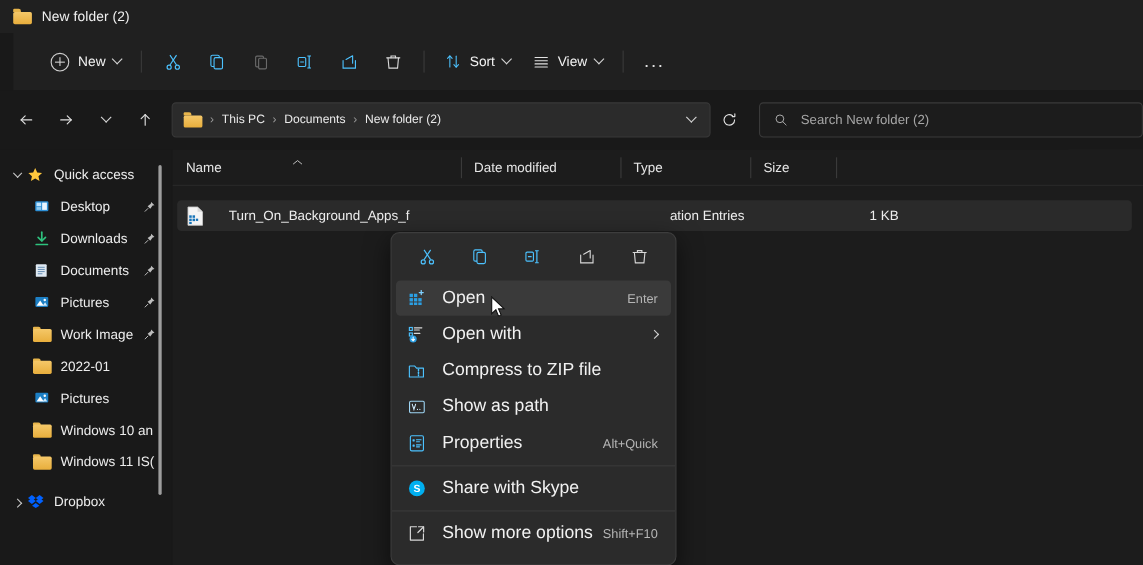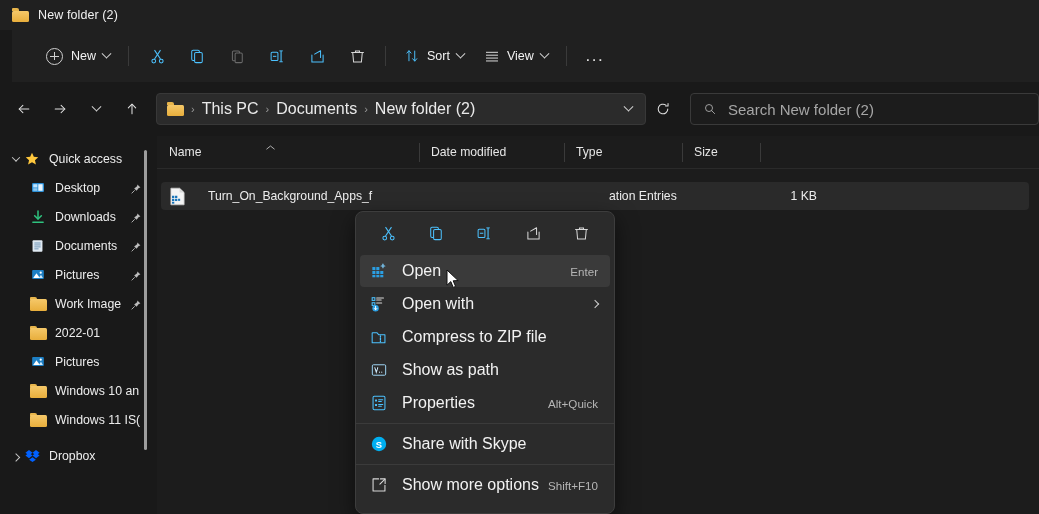--- a/index.html
+++ b/index.html
@@ -82,34 +82,34 @@
     border-radius: 4px; margin-left: 4px; cursor: default; color: #dcdcdc;
   }
   .nav-btn:first-child { margin-left: 8px; }
 
   .addressbar {
     margin-left: 8px; height: 32px; width: 490px;
     background: #2b2b2b; border: 1px solid #383838; border-radius: 4px;
     display: flex; align-items: center; padding: 0 6px 0 10px;
   }
   .crumbs { display: flex; align-items: center; flex: 1 1 auto; overflow: hidden; }
-  .crumb { font-size: 16px; color: #eaeaea; padding: 3px 4px; border-radius: 3px; white-space: nowrap; }
+  .crumb { font-size: 11px; color: #eaeaea; padding: 3px 4px; border-radius: 3px; white-space: nowrap; }
   .crumb-sep { font-size: 11px; color: #9a9a9a; padding: 0 3px; user-select: none; }
   .ab-chev { width: 22px; height: 24px; display: flex; align-items: center; justify-content: center; }
   .refresh-btn {
     width: 30px; height: 32px; display: flex; align-items: center; justify-content: center;
     border-radius: 4px; margin-left: 2px; cursor: default;
   }
 
   .searchbox {
     margin-left: 12px; height: 32px; flex: 1 1 auto; margin-right: 0px;
     background: #1c1c1c; border: 1px solid #3a3a3a; border-radius: 4px;
     display: flex; align-items: center; padding-left: 12px;
   }
-  .search-ph { font-size: 15px; color: #a6a6a6; margin-left: 11px; text-align: center; }
+  .search-ph { font-size: 12px; color: #a6a6a6; margin-left: 11px; text-align: center; }
 
   
   .sidebar {
     position: absolute; left: 0; top: 136px; width: 156px; height: 378px;
     background: #191919; overflow: hidden;
   }
   .side-item {
     display: flex; align-items: center; height: 29px; padding-left: 6px;
     border-radius: 4px; margin: 0 6px 0 2px; cursor: default; position: relative;
   }

